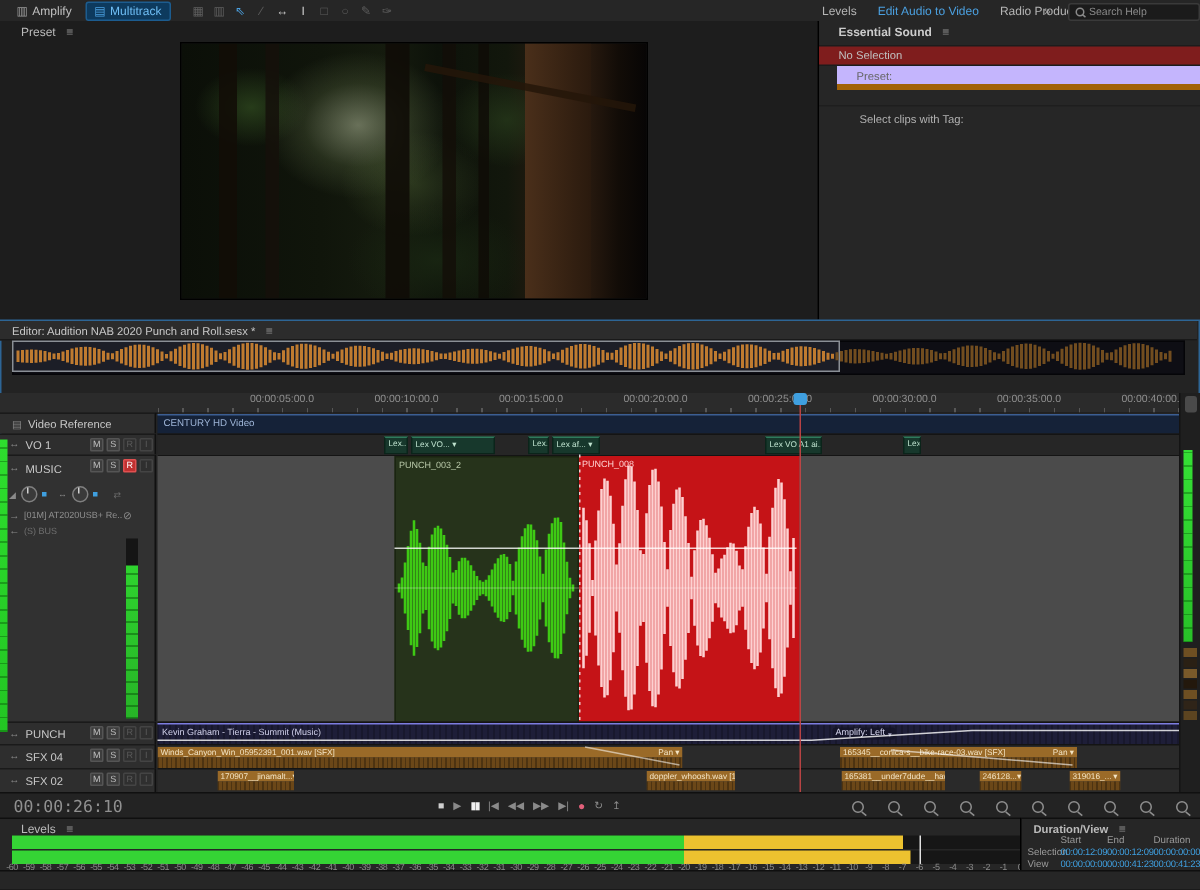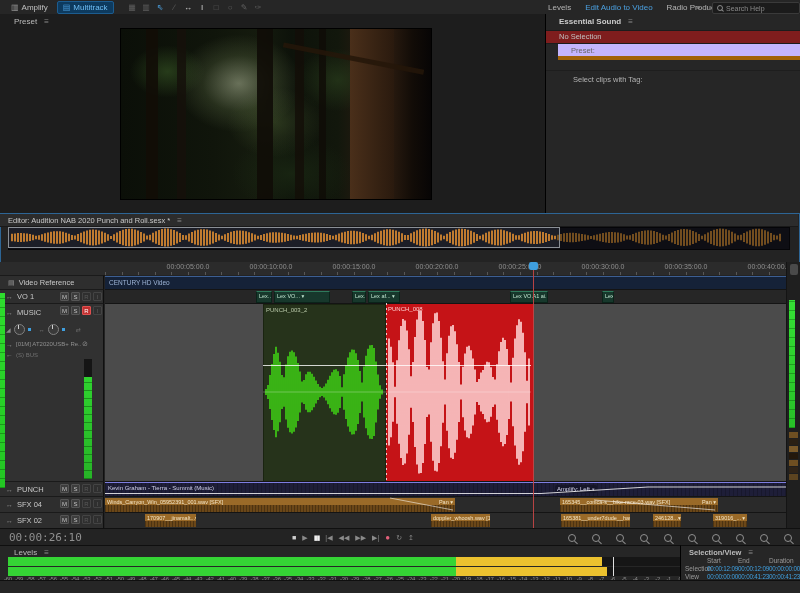--- a/index.html
+++ b/index.html
@@ -423,21 +423,21 @@
         <span class="lvl-label" style="left: 635.2px;">-4</span>
         <span class="lvl-label" style="left: 646.4px;">-3</span>
         <span class="lvl-label" style="left: 657.6px;">-2</span>
         <span class="lvl-label" style="left: 668.8px;">-1</span>
         <span class="lvl-label" style="left: 680px;">0</span>
       </div>
   </div>
 
   <div class="abs" style="left:680px;top:545px;width:120px;height:35px;background:#262626;border-top:1px solid #0f0f0f;border-left:1px solid #000;box-sizing:border-box">
     <div class="flex" style="padding:2px 0 0 8px">
-      <span style="font-size:7.5px;color:#bbb;font-weight:bold">Selection/View</span>
+      <span style="font-size:7.5px;color:#bbb;font-weight:bold">Duration/View</span>
       <span class="hamb">≡</span>
     </div>
     <div id="sv-table">
         <span class="svh abs" style="left: 26px; top: 11px; width: 31px; text-align: left;">Start</span>
         <span class="svh abs" style="left: 57px; top: 11px; width: 31px; text-align: left;">End</span>
         <span class="svh abs" style="left: 88px; top: 11px; width: 31px; text-align: left;">Duration</span>
         <span class="svh abs" style="left: 4px; top: 19px;">Selection</span>
         <span class="svv abs" style="left: 26px; top: 19px;">00:00:12:09</span>
         <span class="svv abs" style="left: 57px; top: 19px;">00:00:12:09</span>
         <span class="svv abs" style="left: 88px; top: 19px;">00:00:00:00</span>

